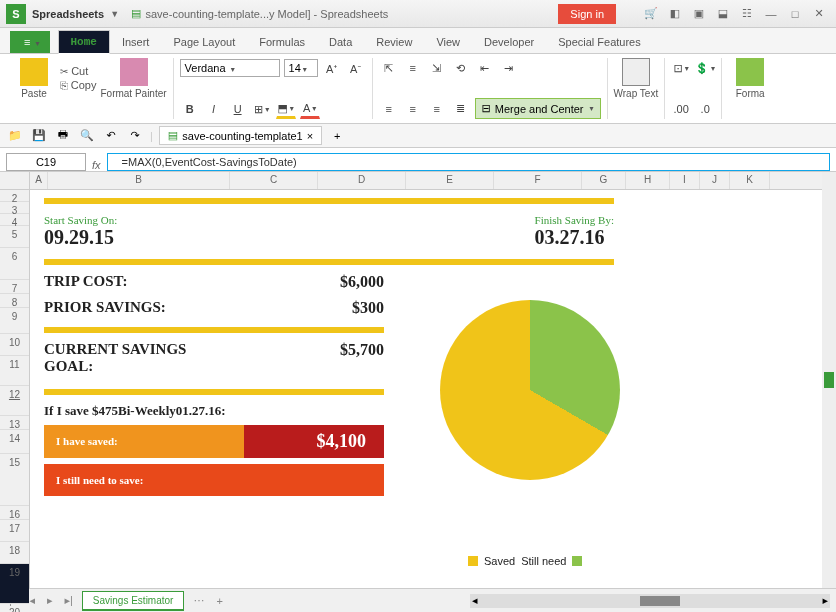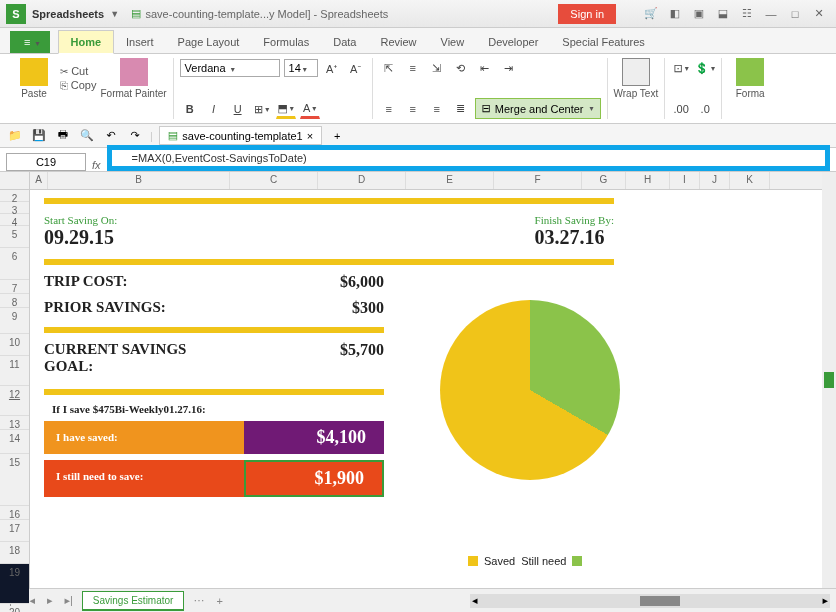--- a/index.html
+++ b/index.html
@@ -8,59 +8,59 @@
 .app-logo{width:20px;height:20px;background:#3a9b3a;color:#fff;display:flex;align-items:center;justify-content:center;font-weight:bold;margin-right:6px;}
 .app-name{font-weight:bold;color:#333;margin-right:6px;}
 .app-drop{color:#666;margin-right:12px;font-size:9px;}
 .doc-title{color:#666;display:flex;align-items:center;gap:4px;}
 .titlebar-right{margin-left:auto;display:flex;align-items:center;gap:24px;}
 .signin{background:#e74c3c;color:#fff;padding:4px 12px;cursor:pointer;}
 .win-btn{width:22px;height:22px;display:flex;align-items:center;justify-content:center;color:#666;cursor:pointer;}
 .win-icons{display:flex;gap:2px;}
 .menubar{height:26px;display:flex;align-items:flex-end;padding-left:10px;border-bottom:1px solid #ccc;background:#f5f5f5;}
 .menu-tab{padding:5px 12px;color:#555;cursor:pointer;}
-.menu-tab.active{background:#fef9c3;color:#3a9b3a;border:1px solid #ccc;border-bottom:1px solid #fff;margin-bottom:-1px;font-weight:bold;}
+.menu-tab.active{background:#0f172a;color:#3a9b3a;border:1px solid #ccc;border-bottom:1px solid #fff;margin-bottom:-1px;font-weight:bold;font-family:Liberation Mono, monospace;}
 .menu-file{background:#3a9b3a;color:#fff;padding:5px 10px 5px 14px;margin-right:8px;cursor:pointer;}
 .ribbon{height:70px;background:#fff;border-bottom:1px solid #ccc;display:flex;padding:4px 6px;}
 .rgroup{display:flex;flex-direction:column;justify-content:space-between;padding:0 6px;border-right:1px solid #ddd;}
 .rrow{display:flex;align-items:center;gap:4px;}
 .rbig{display:flex;flex-direction:column;align-items:center;justify-content:center;gap:2px;cursor:pointer;min-width:44px;}
 .ricon{width:16px;height:16px;background:#6a9bd8;display:inline-block;}
 .ricon.lg{width:28px;height:28px;}
 .rtxt{color:#555;font-size:10px;}
 .font-sel{border:1px solid #aaa;padding:2px 4px;width:100px;cursor:pointer;}
 .size-sel{border:1px solid #aaa;padding:2px 4px;width:34px;cursor:pointer;}
 .fbtn{width:20px;height:20px;display:flex;align-items:center;justify-content:center;border:1px solid transparent;cursor:pointer;color:#444;}
 .merge-btn{background:#d4e8c6;border:1px solid #8bc34a;padding:3px 6px;display:flex;align-items:center;gap:4px;cursor:pointer;}
 .qat{height:24px;background:#f5f5f5;display:flex;align-items:center;padding:0 6px;gap:6px;border-bottom:1px solid #ccc;}
 .qbtn{width:18px;height:18px;cursor:pointer;display:flex;align-items:center;justify-content:center;}
 .doc-tab{background:#fff;border:1px solid #ccc;padding:2px 8px;display:flex;align-items:center;gap:4px;font-size:10px;cursor:pointer;}
 .fbar{height:24px;display:flex;align-items:flex-end;border-bottom:1px solid #ccc;padding:0 6px;gap:6px;}
 .namebox{width:80px;border:1px solid #aaa;padding:2px 4px;text-align:center;}
-.fxbox{flex:1;border:5px solid #0ea5e9;padding:2px 20px;color:#333;}
+.fxbox{flex:1;border:1px solid #0ea5e9;padding:2px 14px;color:#333;}
 .sheet-area{position:relative;background:#fff;height:416px;display:flex;}
 .rowheads{width:30px;background:#f0f0f0;border-right:1px solid #ccc;}
 .rh{height:22px;border-bottom:1px solid #ddd;text-align:center;color:#666;font-size:10px;padding-top:3px;}
 .rh.sel{background:#0f172a;}
 .colheads{position:absolute;top:0;left:30px;right:14px;height:18px;background:#f0f0f0;display:flex;border-bottom:1px solid #ccc;}
 .ch{border-right:1px solid #ddd;text-align:center;color:#666;font-size:10px;padding-top:2px;}
 .grid{position:absolute;top:18px;left:30px;right:14px;bottom:0;background:#fff;overflow:hidden;}
 .content{position:absolute;left:14px;top:4px;width:570px;}
 .ybar{height:6px;background:#f0c419;margin:4px 0;}
 .lbl{color:#3a9b3a;font-family:Verdana;font-size:11px;}
 .bigv{font-family:Verdana;font-size:20px;font-weight:bold;color:#222;}
 .row1{display:flex;justify-content:space-between;margin-top:10px;}
 .col{display:flex;flex-direction:column;}
 .datacol{display:flex;justify-content:space-between;margin-top:8px;}
 .dl{font-family:Verdana;font-size:15px;font-weight:bold;color:#222;}
 .dv{font-family:Verdana;font-size:16px;font-weight:bold;color:#222;}
-.ifline{font-family:Verdana;font-weight:bold;font-size:11px;margin-top:8px;color:#222;margin-left:8px;}
+.ifline{font-family:Verdana;font-weight:bold;font-size:13px;margin-top:8px;color:#222;}
 .orow{display:flex;margin-top:6px;}
 .olabel{background:#f0941e;color:#fff;font-family:Verdana;font-weight:bold;font-size:11px;padding:10px 12px;flex:1;}
-.oval{background:#701a75;color:#fff;font-family:Verdana;font-weight:bold;font-size:18px;padding:6px 18px;width:140px;text-align:right;}
+.oval{background:#b91c1c;color:#fff;font-family:Verdana;font-weight:bold;font-size:18px;padding:6px 18px;width:140px;text-align:right;}
 .orow.sel .oval{background:#e8491a;border:2px solid #3a9b3a;}
 .orow.sel .olabel{background:#e8491a;}
 .pie{position:absolute;left:410px;top:110px;width:180px;height:180px;border-radius:50%;background:conic-gradient(#8bc34a 0deg 120deg,#f0c419 120deg 360deg);}
 .legend{position:absolute;left:438px;top:365px;font-size:10px;color:#222;display:flex;gap:6px;align-items:center;}
 .lsw{width:10px;height:10px;display:inline-block;}
 .vscroll{width:14px;background:#eee;position:absolute;right:0;top:0;bottom:0;}
 .vthumb{position:absolute;right:2px;width:10px;height:16px;background:#3a9b3a;top:200px;}
 .sheetbar{height:24px;background:#f0f0f0;border-top:1px solid #ccc;display:flex;align-items:center;padding:0 6px;gap:6px;}
 .sheet-tab{background:#fff;border:1px solid #3a9b3a;border-bottom:2px solid #3a9b3a;padding:3px 10px;color:#3a9b3a;font-size:10px;cursor:pointer;}
 .nav-arrow{color:#888;cursor:pointer;padding:0 3px;}
@@ -279,21 +279,20 @@
             <span class="dv">$5,700</span>
           </div>
         <div class="ybar" style="margin-top:14px"></div>
         <div class="ifline">If I save $475Bi-Weekly01.27.16:</div>
         <div class="orow">
           <div class="olabel">I have saved:</div>
           <div class="oval">$4,100</div>
         </div>
         <div class="orow sel">
           <div class="olabel">I still need to save:</div>
-          <div class="oval">$1,900</div>
         </div>
       </div>
     </div>
     <div class="pie"></div>
     <div class="legend">
       <span class="lsw" style="background:#f0c419"></span>
       <span>Saved</span>
       <span>Still need</span>
       <span class="lsw" style="background:#8bc34a"></span>
     </div>

